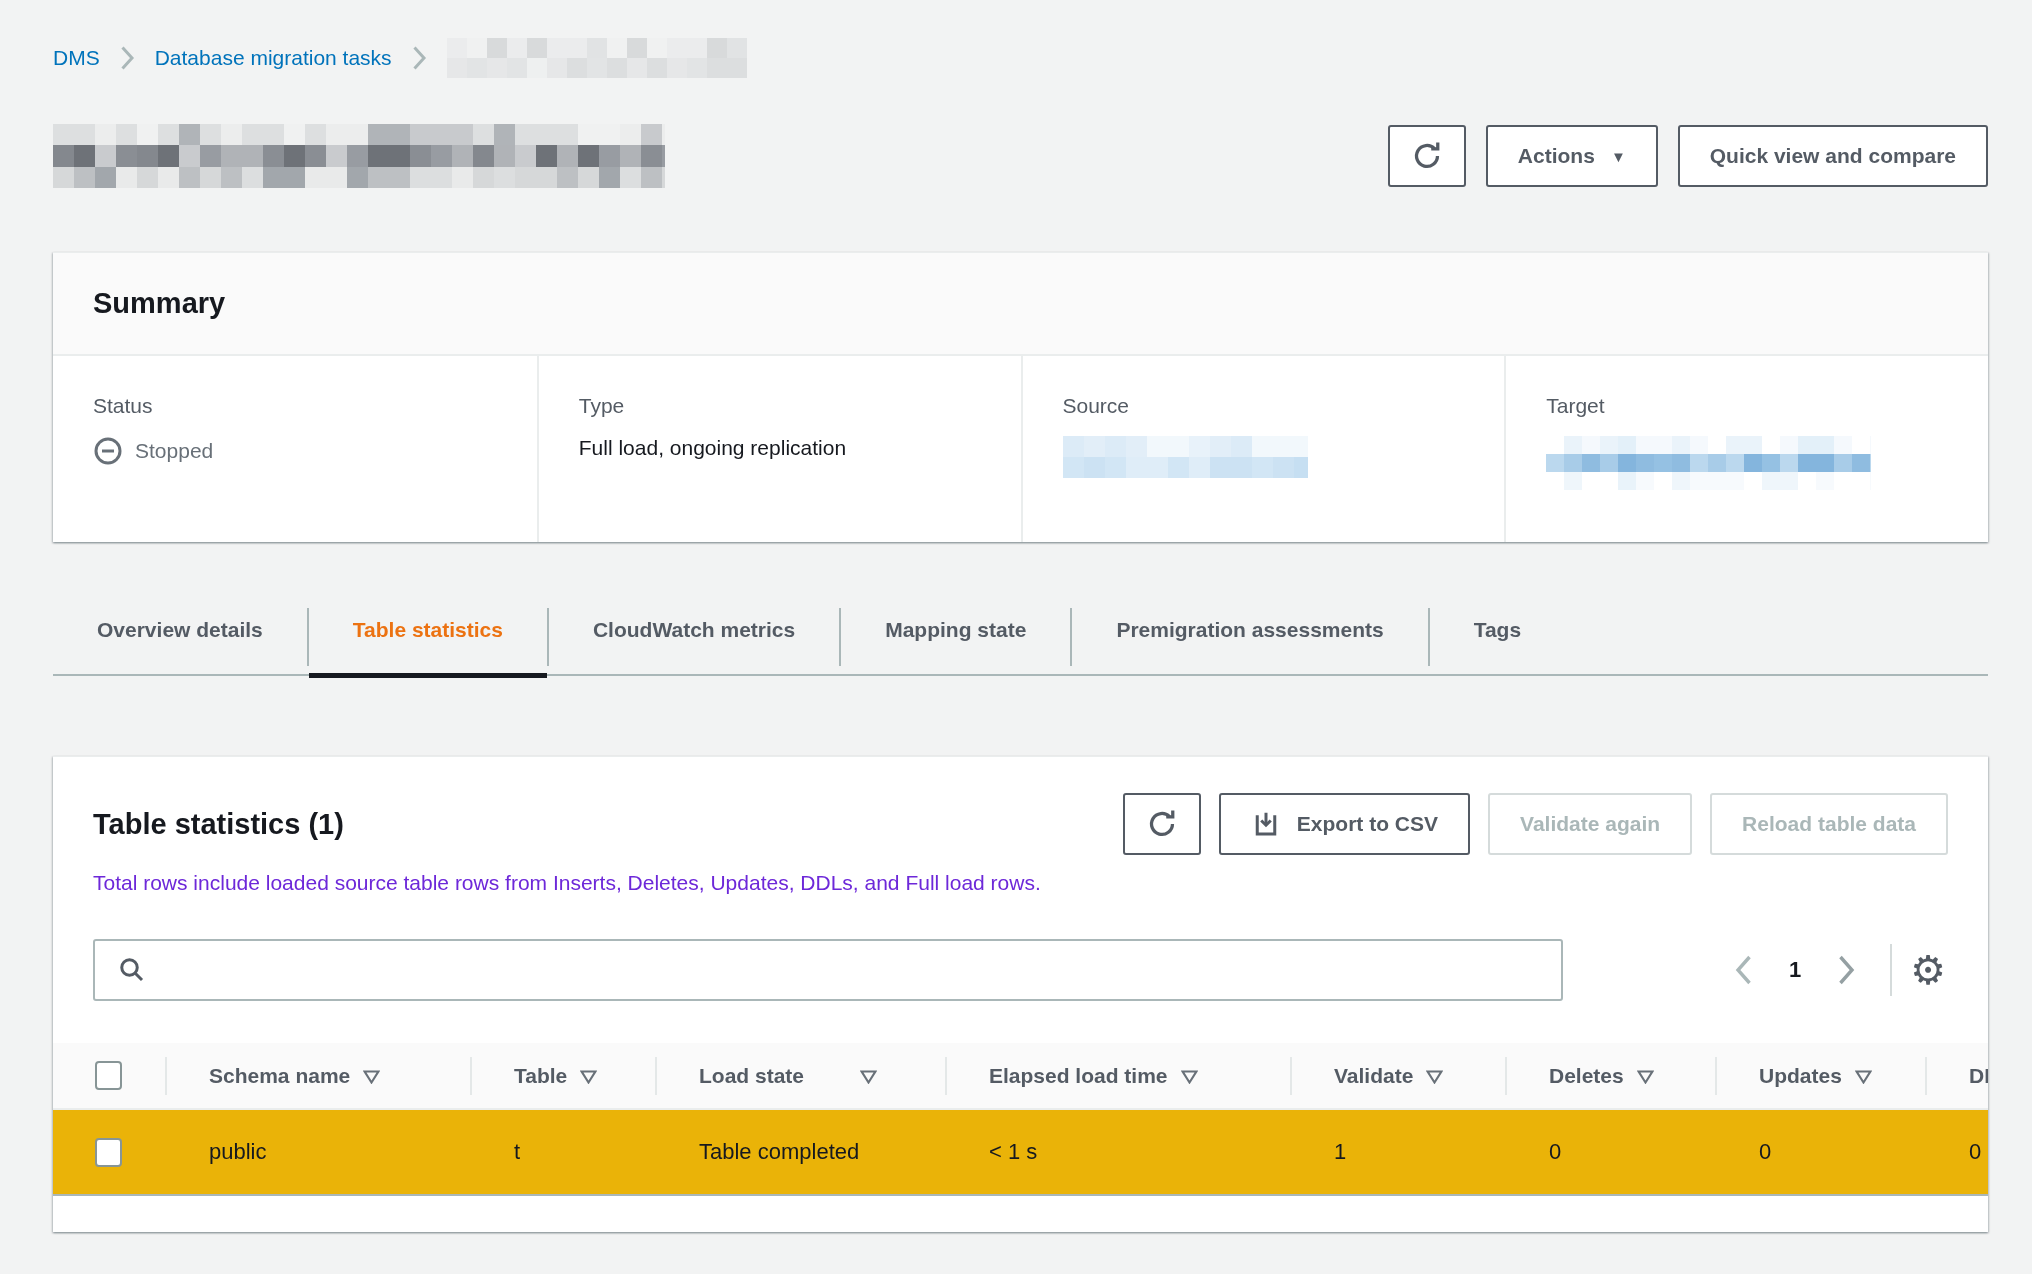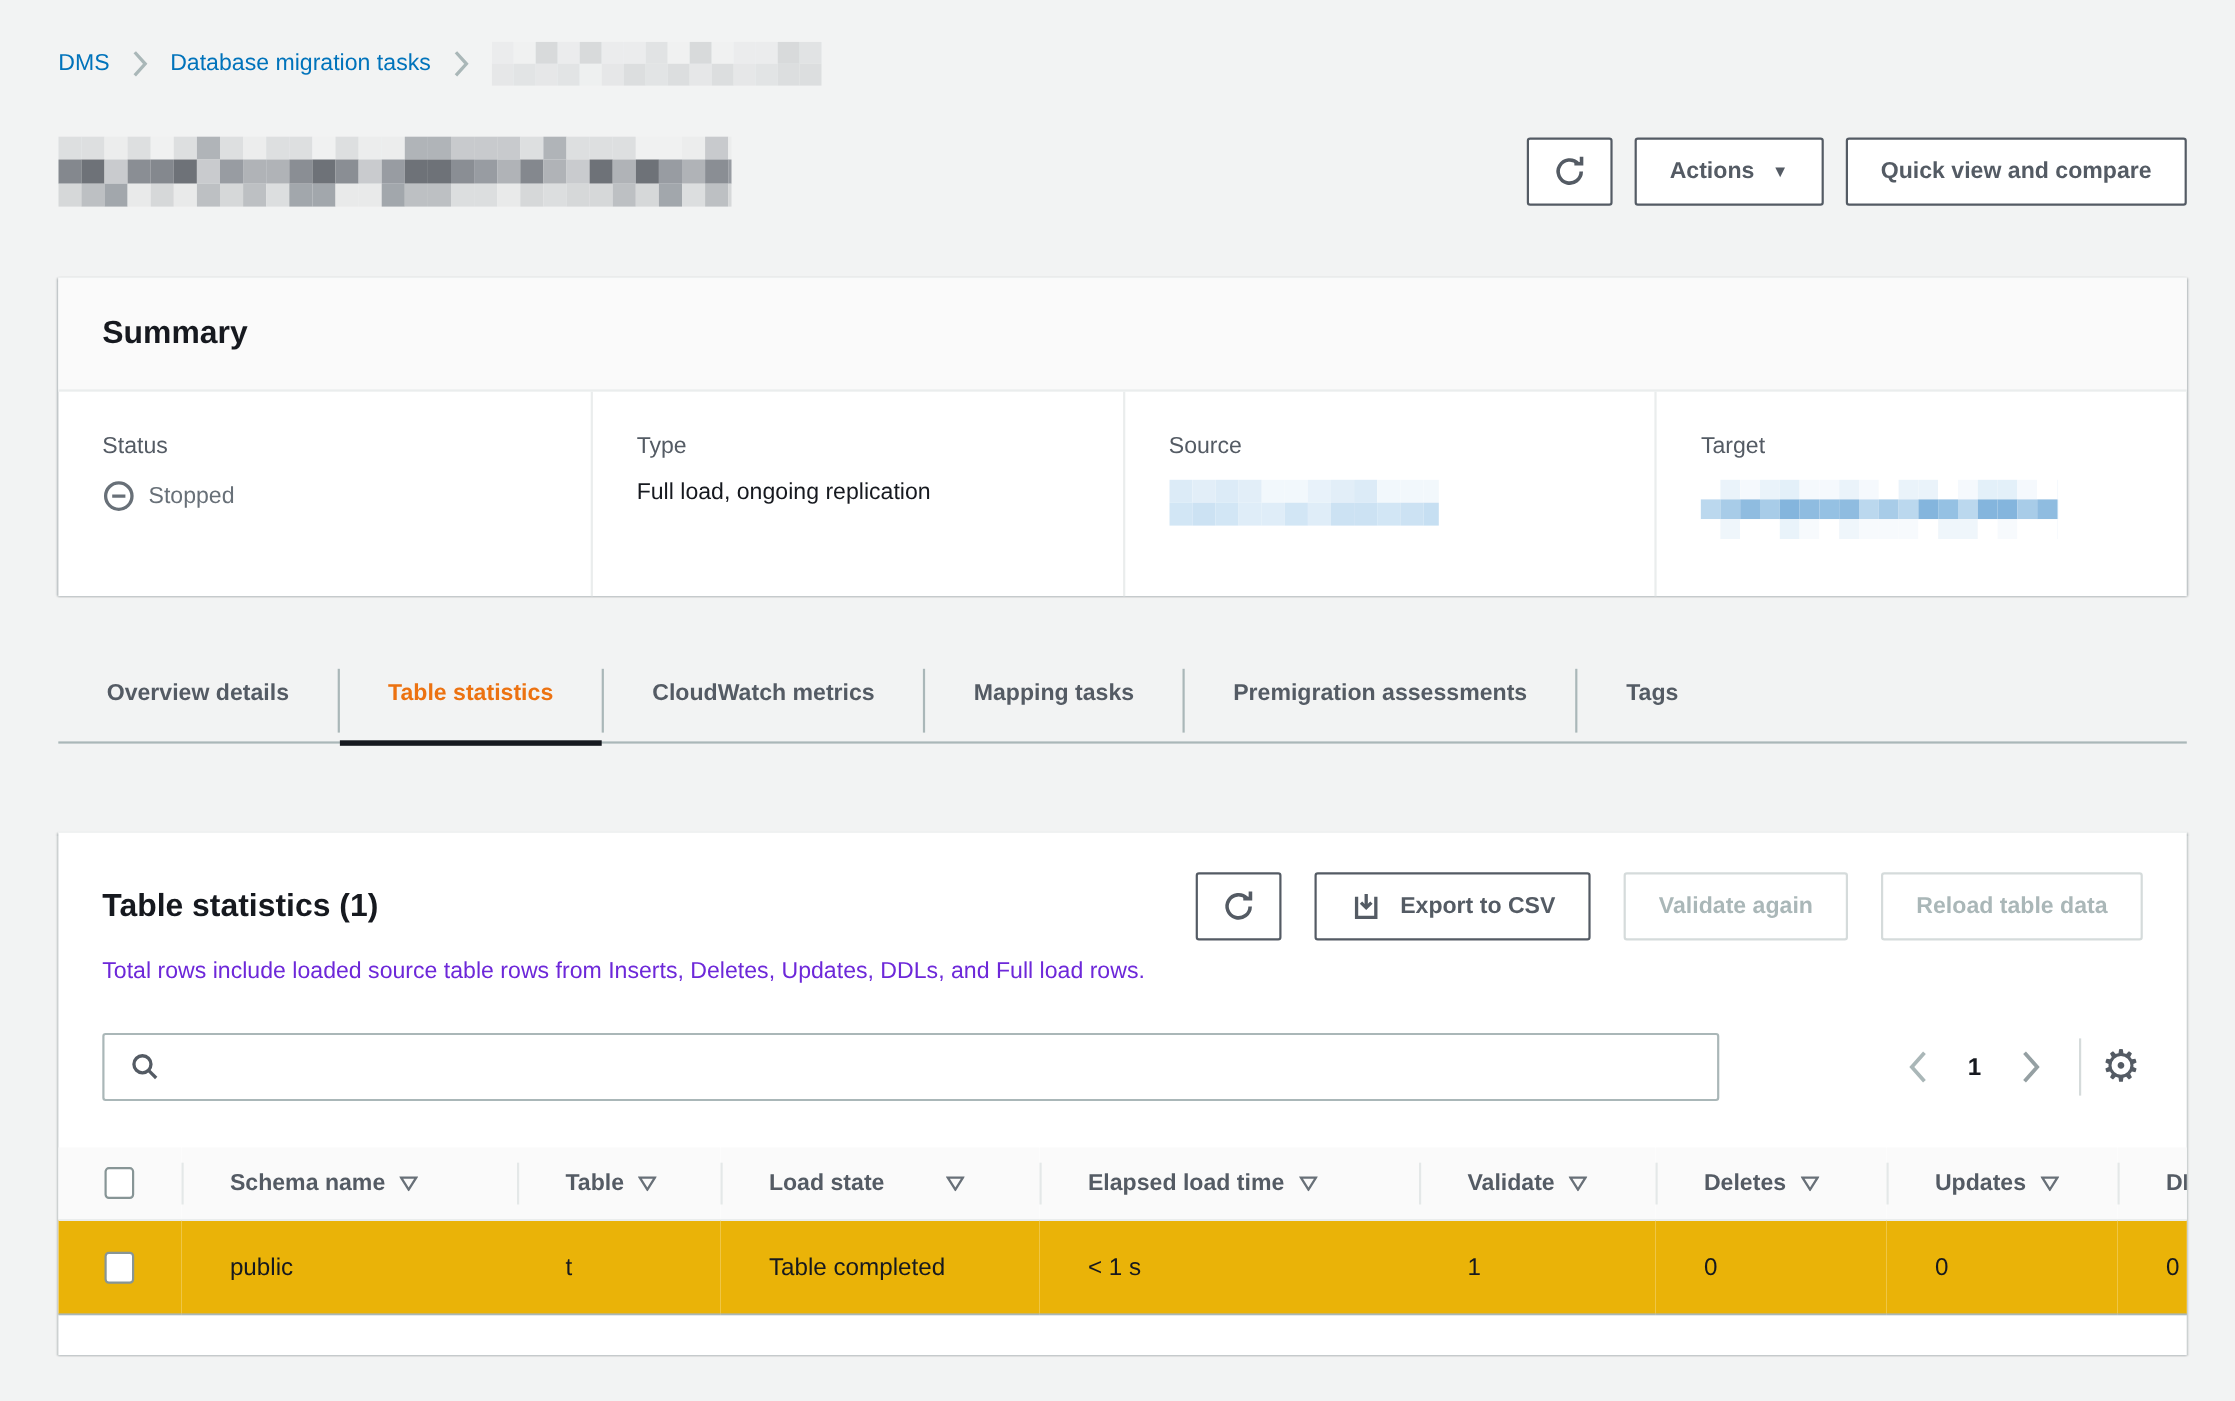--- a/index.html
+++ b/index.html
@@ -52,21 +52,21 @@
   .tabs { margin-top:64px; position:relative; display:flex; align-items:flex-start; }
   .tabs::after { content:''; position:absolute; left:0; right:0; bottom:0; height:2px; background:#aab7b8; }
   .tab { position:relative; font-size:21px; font-weight:700; color:#545b64; padding:12px 44px 34px; cursor:pointer; white-space:nowrap;text-align:right; }
   .tab.active { color:#ec7211; }
   .tab.active::after { content:''; position:absolute; left:0; right:0; bottom:-2px; height:5px; background:#16191f; z-index:2; }
   .tab-divider { width:2px; height:58px; background:#aab7b8; margin-top:2px; }
 
   
   .stats { margin-top:80px; padding:36px 40px 36px; }
   .stats-head { display:flex; justify-content:space-between; align-items:center; }
-  .stats-actions { display:flex; gap:30px; align-items:center; }
+  .stats-actions { display:flex; gap:18px; align-items:center; }
   .desc { margin:16px 0 0; color:#6d28d9; font-size:21px; }
 
   .filter-row { margin-top:44px; display:flex; align-items:center; }
   .search {
     width:1470px; height:62px; border:2px solid #aab7b8; border-radius:3px;
     background:#fff; display:flex; align-items:center; padding:0 8px 0 22px; gap:16px;
   }
   .search input { flex:1; border:none; outline:none; font-size:22px; font-family:inherit; color:#16191f; background:transparent; }
   .search input::placeholder { color:#879596; font-style:italic; }
 
@@ -389,21 +389,21 @@
     </div>
   </section>
 
   <nav class="tabs">
     <span class="tab">Overview details</span>
     <span class="tab-divider"></span>
     <span class="tab active">Table statistics</span>
     <span class="tab-divider"></span>
     <span class="tab">CloudWatch metrics</span>
     <span class="tab-divider"></span>
-    <span class="tab">Mapping tasks</span>
+    <span class="tab">Mapping state</span>
     <span class="tab-divider"></span>
     <span class="tab">Premigration assessments</span>
     <span class="tab-divider"></span>
     <span class="tab">Tags</span>
   </nav>
 
   <section class="card stats">
     <div class="stats-head">
       <h2>Table statistics (1)</h2>
       <div class="stats-actions">

